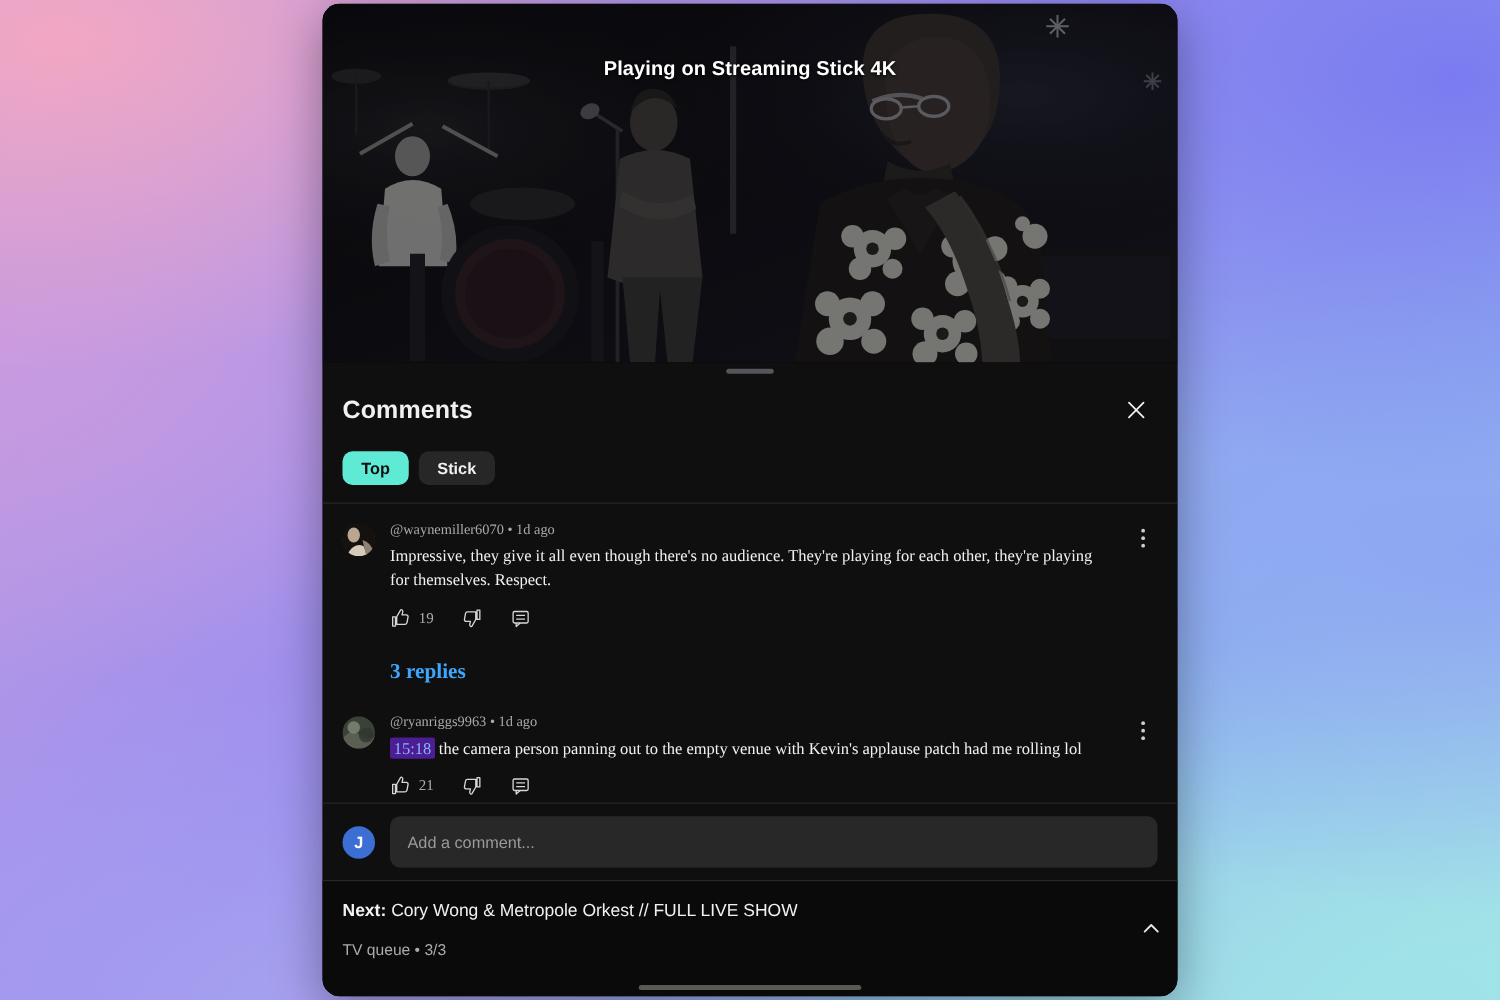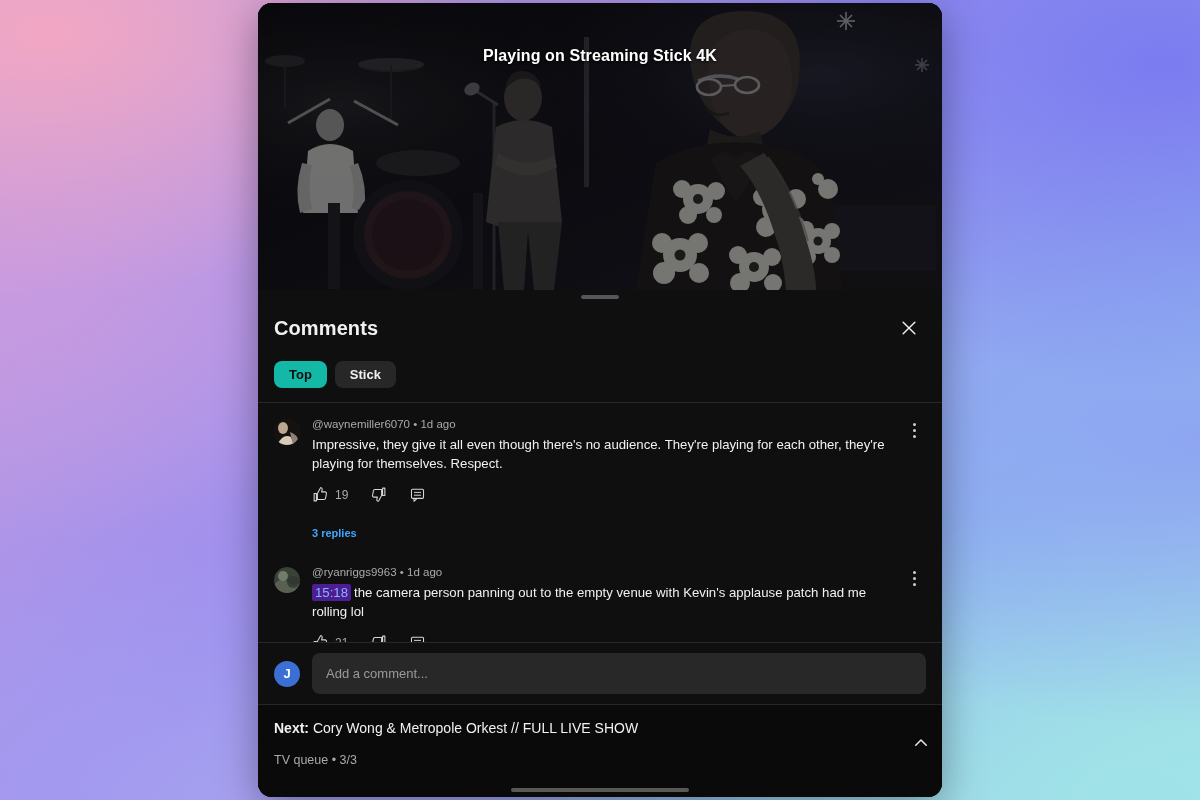--- a/index.html
+++ b/index.html
@@ -119,21 +119,21 @@
     font-weight: bold;
     padding: 7px 15px;
     border-radius: 8px;
     background: #272727;
     color: #f1f1f1;
     cursor: pointer;
     white-space: nowrap;
     line-height: 1;
   }
   .chip.active {
-    background: #14b8a6;
+    background: #5eead4;
     color: #0f0f0f;
   }
 
   
   .comment-list {
     flex: 1 1 auto;
     overflow: hidden;
     padding: 14px 16px 0 16px;
   }
 
@@ -205,28 +205,28 @@
   }
   .kebab i {
     display: block;
     width: 3px; height: 3px;
     border-radius: 50%;
     background: #cfcfcf;
   }
 
   .replies-link {
     color: #3ea6ff;
-    font-size: 11px;
+    font-size: 17px;
     font-weight: bold;
     margin: 18px 0 0 38px;
     cursor: pointer;
     display: inline-block;
   }
 
-  .comment-block { padding-bottom: 2px; }
+  .comment-block { padding-bottom: 2px; font-family: Liberation Serif, serif; }
   .comment-block + .comment-block { padding-top: 22px; }
 
   
   .add-comment {
     display: flex;
     align-items: center;
     gap: 12px;
     padding: 10px 16px;
     border-top: 1px solid #272727;
     flex: 0 0 auto;

